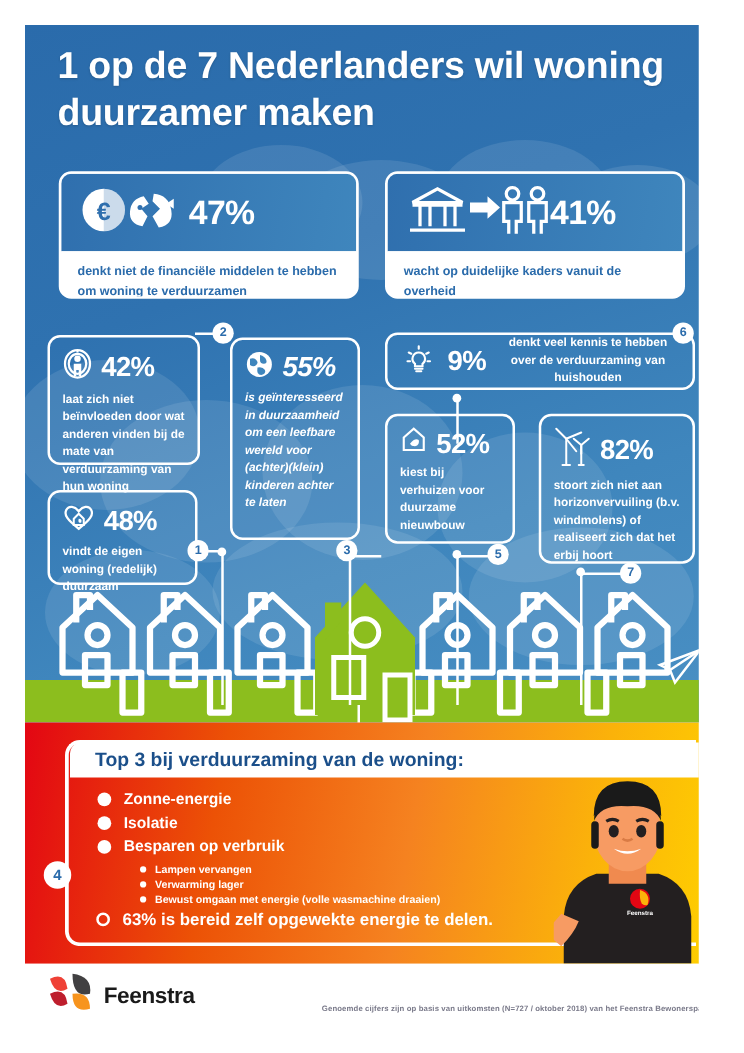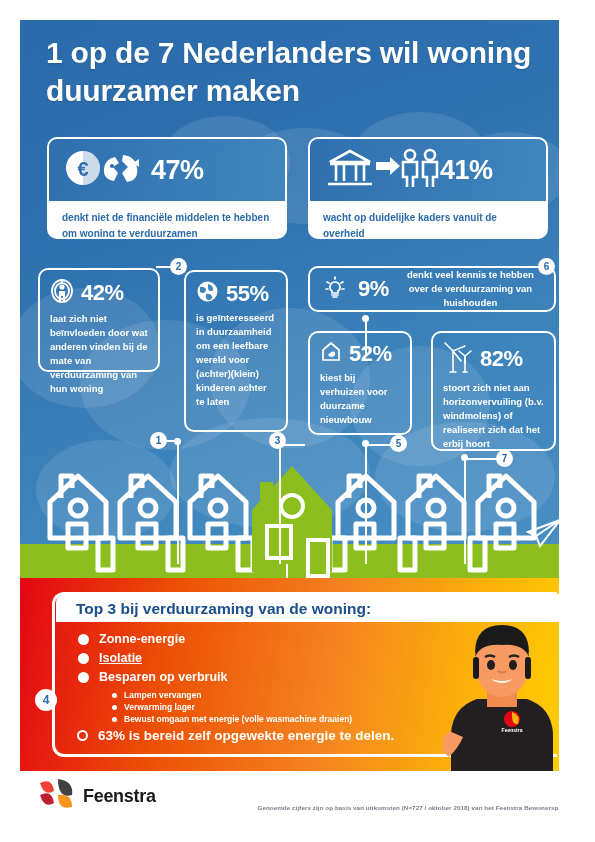--- a/index.html
+++ b/index.html
@@ -303,23 +303,36 @@
           <circle cx="12" cy="9" r="2.6" fill="#ffffff"></circle>
           <path d="M9 13 L15 13 L15 23 L13 23 L13 18 L11 18 L11 23 L9 23 Z" fill="#ffffff"></path>
         </svg>
       </span>
       <span class="pct">42%</span>
     </div>
     <div class="desc">laat zich niet beïnvloeden door wat anderen vinden bij de mate van verduurzaming van hun woning</div>
   </div>
   <div class="badge" style="left:150px;top:238px;">2</div>
 
+  <div class="card" style="left:18px;top:372px;width:120px;height:76px;">
+    <div class="row">
+      <span>
+        <svg width="26" height="24" viewBox="0 0 26 24">
+          <path d="M13 21 C4 14 1 10 3 6 C5 2 10 3 13 7 C16 3 21 2 23 6 C25 10 22 14 13 21 Z" fill="none" stroke="#ffffff" stroke-width="1.8"></path>
+          <path d="M9 13 L13 9 L17 13 L17 18 L9 18 Z" fill="none" stroke="#ffffff" stroke-width="1.6"></path>
+          <path d="M13 13 q3 0 2 3 q-3 1 -2 -3" fill="#ffffff"></path>
+        </svg>
+      </span>
+      <span class="pct">48%</span>
+    </div>
+    <div class="desc">vindt de eigen woning (redelijk) duurzaam</div>
+  </div>
   <div class="badge" style="left:130px;top:412px;">1</div>
 
-  <div class="card" style="left:164px;top:250px;width:104px;height:162px;">
+  <div class="card" style="left:164px;top:250px;width:104px;height:162px;font-style:italic;">
     <div class="row">
       <span>
         <svg width="23" height="23" viewBox="0 0 23 23">
           <circle cx="11.5" cy="11.5" r="10" fill="#ffffff"></circle>
           <path d="M4 7 q3 -1 5 1 q2 2 0 4 q-2 2 -5 0 z" fill="#3f86bd"></path>
           <path d="M12 4 q4 1 5 4 q1 3 -2 3 q-3 0 -3 -3 z" fill="#3f86bd"></path>
           <path d="M10 14 q4 -1 6 2 q1 3 -3 4 q-4 0 -3 -6 z" fill="#3f86bd"></path>
         </svg>
       </span>
       <span class="pct">55%</span>
@@ -377,21 +390,21 @@
 
   <div class="orange">
     <div class="whitecard"></div>
     <div class="top3bar"></div>
     <div class="top3title">Top 3 bij verduurzaming van de woning:</div>
 
     <div class="li" style="left:58px;top:54px;">
       <span class="bullet"></span>
       <span class="txt">Zonne-energie</span>
     </div>
-    <div class="li" style="left:58px;top:73px;text-decoration:underline;">
+    <div class="li" style="left:58px;top:73px;">
       <span class="bullet"></span>
       <span class="txt">Isolatie</span>
     </div>
     <div class="li" style="left:58px;top:92px;">
       <span class="bullet"></span>
       <span class="txt">Besparen op verbruik</span>
     </div>
 
     <div class="sub" style="left:92px;top:112px;">
       <span class="sbul"></span>

